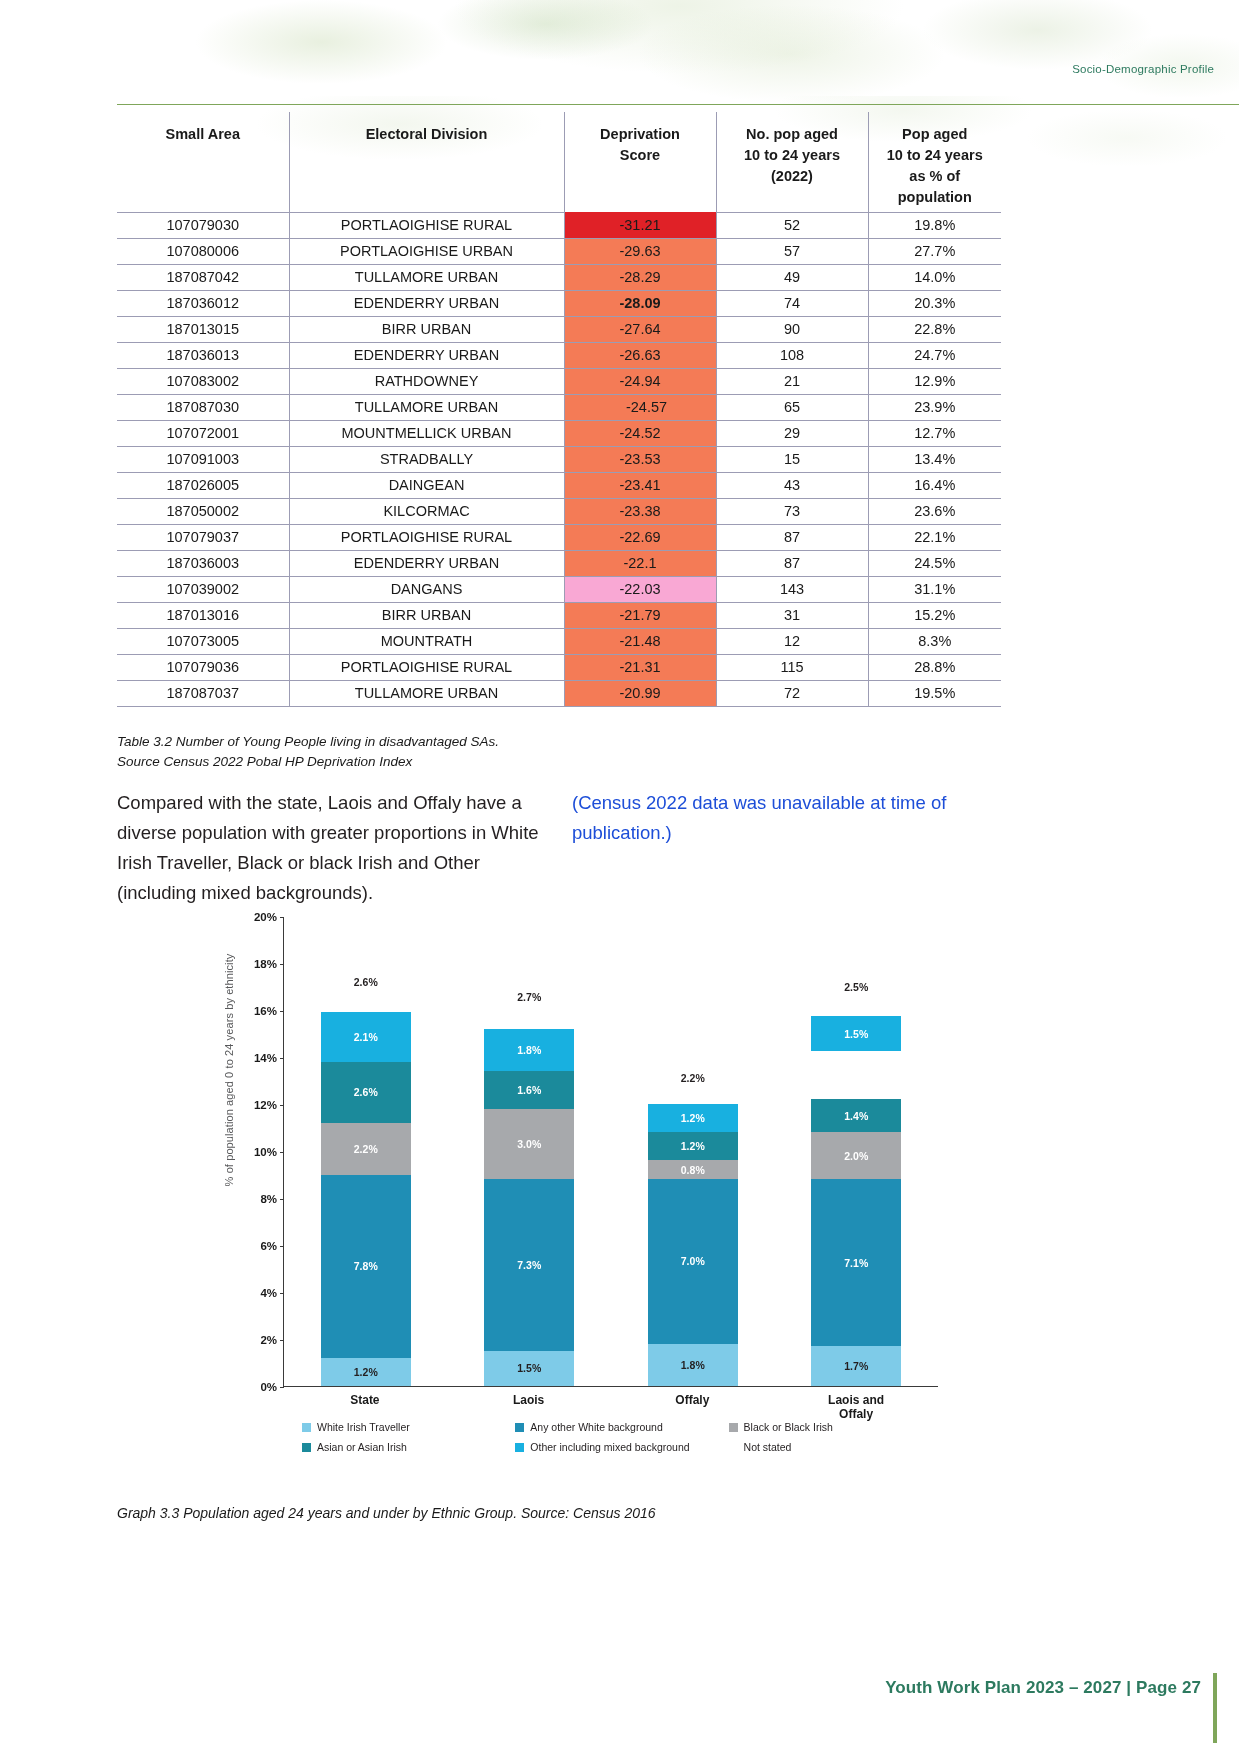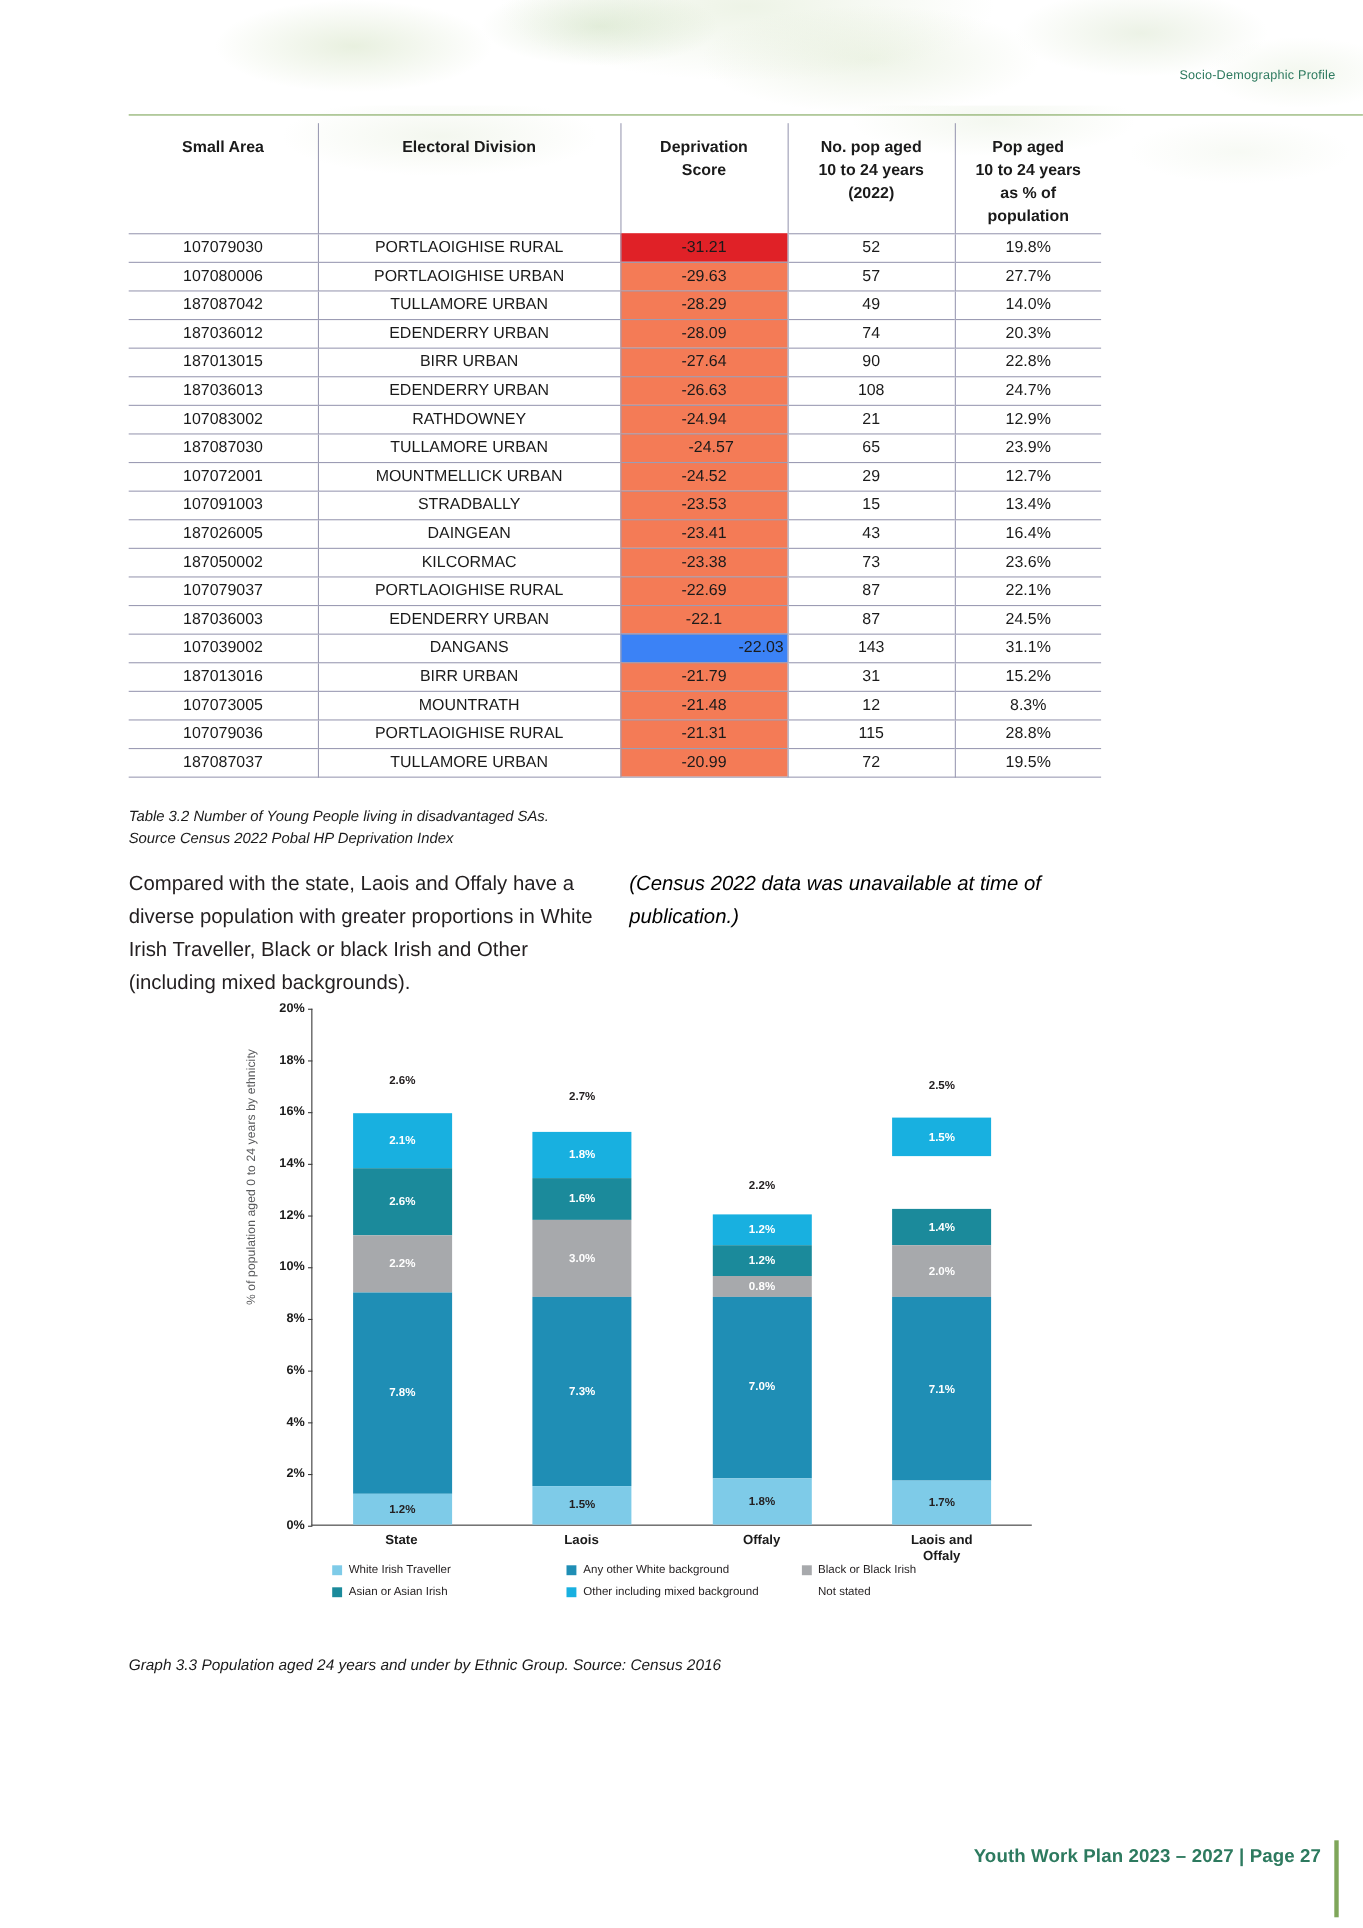--- a/index.html
+++ b/index.html
@@ -100,22 +100,21 @@
 
   
   .body-left {
     position: absolute;
     left: 117px; top: 788px; width: 440px;
     font-size: 18.5px; line-height: 1.62; color: #231f20;
   }
   .body-right {
     position: absolute;
     left: 572px; top: 788px; width: 430px;
-    font-size: 18.5px; line-height: 1.62; color: #000000;
-    font-style: italic;
+    font-size: 18.5px; line-height: 1.62; color: #1d4ed8;
   }
 
   
   .chart-area { position: absolute; left: 117px; top: 905px; width: 900px; height: 560px; }
 
   .y-axis-title {
     position: absolute;
     left: -6px; top: 160px;
     width: 340px;
     transform: rotate(-90deg);
@@ -293,21 +292,21 @@
         <tr>
           <td>187087042</td>
           <td>TULLAMORE URBAN</td>
           <td class="score" style="background:#f47b56;">-28.29</td>
           <td>49</td>
           <td>14.0%</td>
         </tr>
         <tr>
           <td>187036012</td>
           <td>EDENDERRY URBAN</td>
-          <td class="score" style="background:#f47b56;">-28.09</td>
+          <td class="score" style="background:#f47b56;font-weight:bold;">-28.09</td>
           <td>74</td>
           <td>20.3%</td>
         </tr>
         <tr>
           <td>187013015</td>
           <td>BIRR URBAN</td>
           <td class="score" style="background:#f47b56;">-27.64</td>
           <td>90</td>
           <td>22.8%</td>
         </tr>
@@ -370,21 +369,21 @@
         <tr>
           <td>187036003</td>
           <td>EDENDERRY URBAN</td>
           <td class="score" style="background:#f47b56;">-22.1</td>
           <td>87</td>
           <td>24.5%</td>
         </tr>
         <tr>
           <td>107039002</td>
           <td>DANGANS</td>
-          <td class="score" style="background:#3b82f6;text-align:right;">-22.03</td>
+          <td class="score" style="background:#f9a8d4;">-22.03</td>
           <td>143</td>
           <td>31.1%</td>
         </tr>
         <tr>
           <td>187013016</td>
           <td>BIRR URBAN</td>
           <td class="score" style="background:#f47b56;">-21.79</td>
           <td>31</td>
           <td>15.2%</td>
         </tr>

